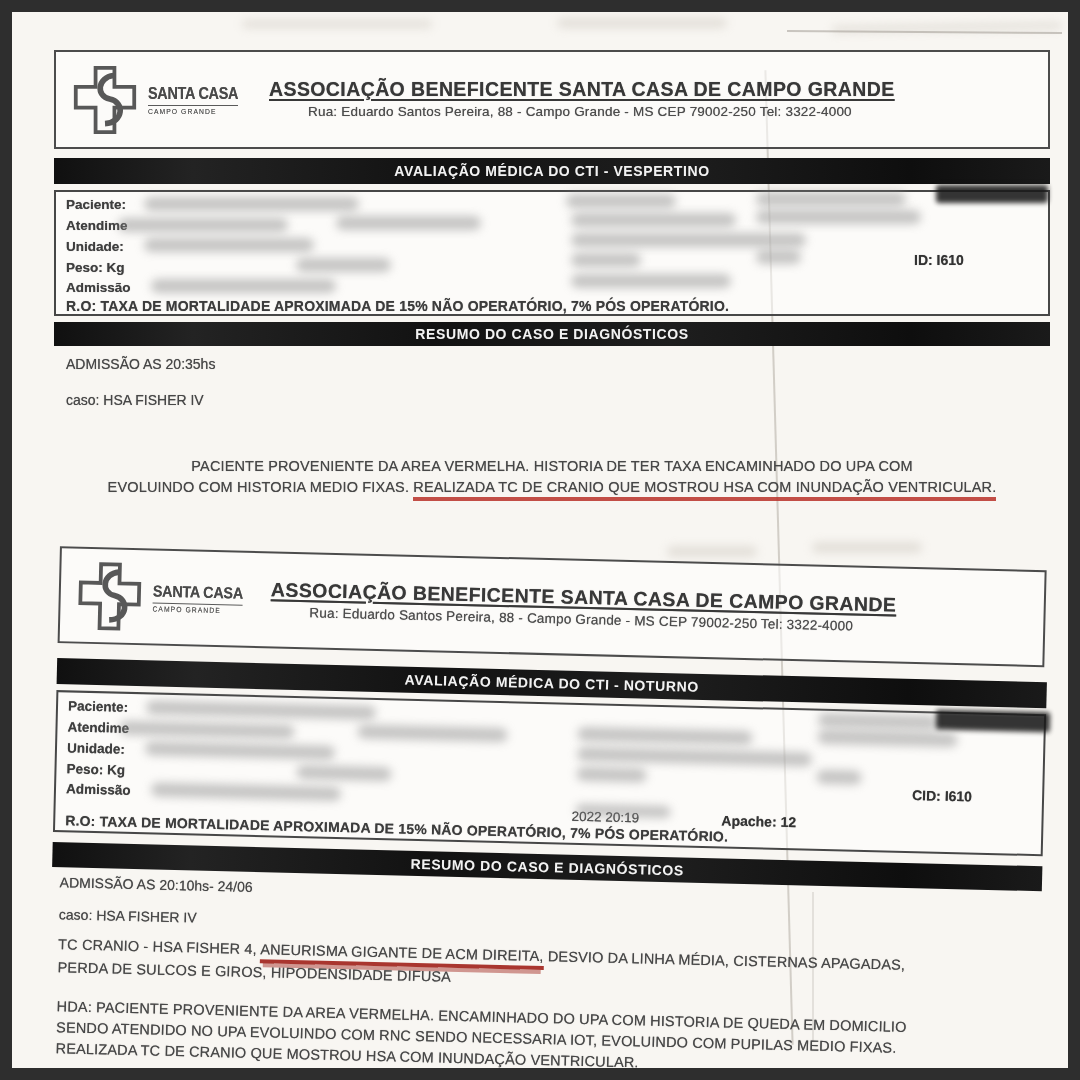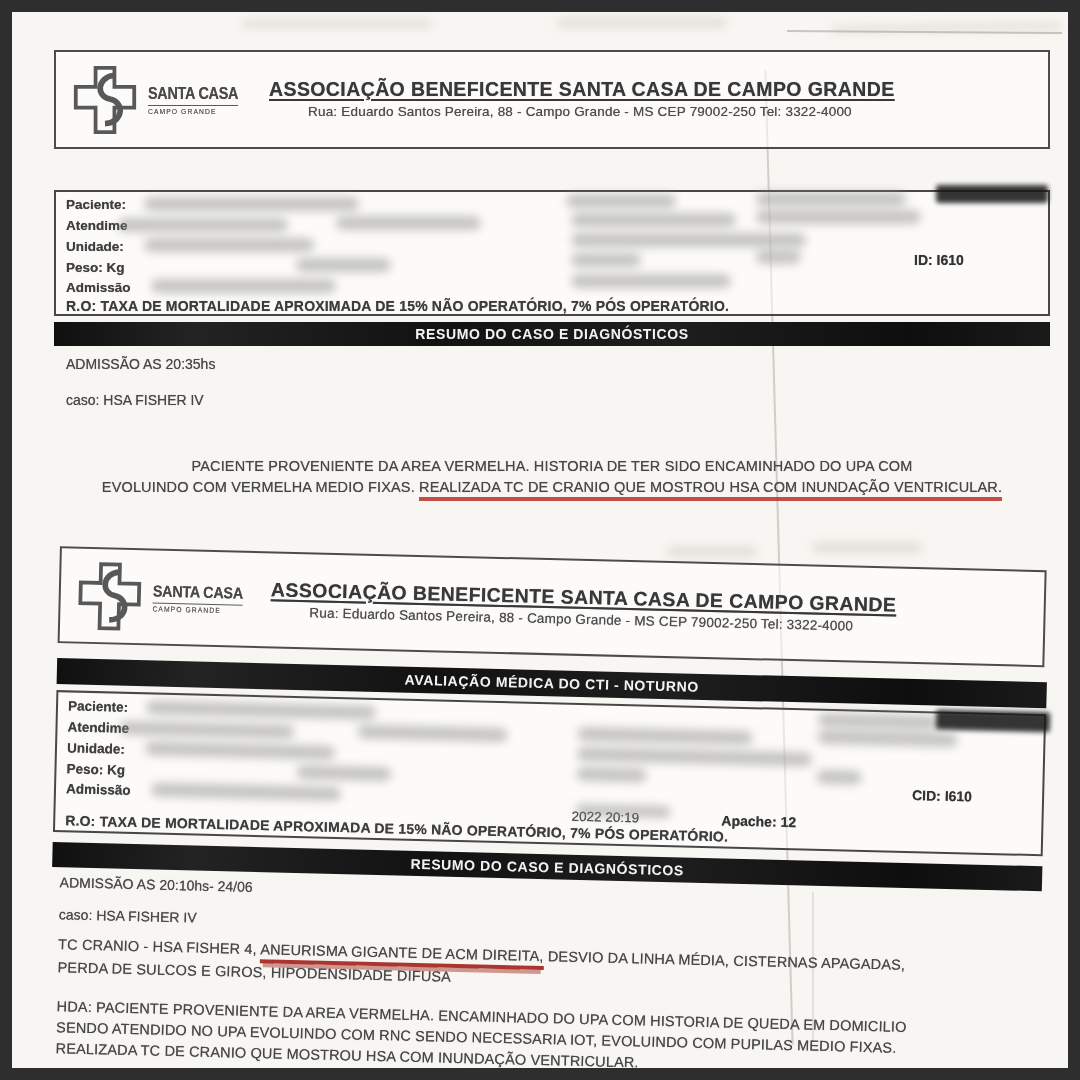--- a/index.html
+++ b/index.html
@@ -75,20 +75,21 @@
       </svg>
       <div>
         <div class="logo-name scan-text">SANTA CASA</div>
         <div class="logo-sub scan-text">CAMPO GRANDE</div>
       </div>
     </div>
     <div class="abs org-title scan-text" style="left:213px;top:26px;">ASSOCIAÇÃO BENEFICENTE SANTA CASA DE CAMPO GRANDE</div>
     <div class="abs org-addr scan-text" style="left:252px;top:52px;">Rua: Eduardo Santos Pereira, 88 - Campo Grande - MS CEP 79002-250 Tel: 3322-4000</div>
   </div>
 
+  <div class="abs bar scan-text" style="left:42px;top:146px;width:996px;height:26px;">AVALIAÇÃO MÉDICA DO CTI - VESPERTINO</div>
 
   <div class="abs pbox" style="left:42px;top:178px;width:996px;height:126px;">
     <div class="abs plabel scan-text" style="left:10px;top:5px;">Paciente:</div>
     <div class="abs plabel scan-text" style="left:10px;top:26px;">Atendime</div>
     <div class="abs plabel scan-text" style="left:10px;top:47px;">Unidade:</div>
     <div class="abs plabel scan-text" style="left:10px;top:68px;">Peso: Kg</div>
     <div class="abs plabel scan-text" style="left:10px;top:88px;">Admissão</div>
     <div class="abs ro-line scan-text" style="left:10px;top:106px;">R.O: TAXA DE MORTALIDADE APROXIMADA DE 15% NÃO OPERATÓRIO, 7% PÓS OPERATÓRIO.</div>
     <div class="abs idtag scan-text" style="left:858px;top:60px;">
       <span>ID:</span>
@@ -111,22 +112,22 @@
     <div class="abs redact" style="left:95px;top:87px;width:185px;"></div>
     <div class="abs redact" style="left:515px;top:82px;width:160px;"></div>
   </div>
 
   <div class="abs bar scan-text" style="left:42px;top:310px;width:996px;height:24px;">RESUMO DO CASO E DIAGNÓSTICOS</div>
 
   <div class="abs small-line scan-text" style="left:54px;top:344px;">ADMISSÃO AS 20:35hs</div>
   <div class="abs small-line scan-text" style="left:54px;top:380px;">caso: HSA FISHER IV</div>
 
   <div class="abs center-par" style="left:36px;top:444px;width:1008px;">
-    <div class="body-line scan-text">PACIENTE PROVENIENTE DA AREA VERMELHA. HISTORIA DE TER SIDO ENCAMINHADO DO UPA COM</div>
-    <div class="body-line scan-text"><span>EVOLUINDO COM VERMELHA MEDIO FIXAS. </span><span class="red-u">REALIZADA TC DE CRANIO QUE MOSTROU HSA COM INUNDAÇÃO VENTRICULAR.</span></div>
+    <div class="body-line scan-text">PACIENTE PROVENIENTE DA AREA VERMELHA. HISTORIA DE TER TAXA ENCAMINHADO DO UPA COM</div>
+    <div class="body-line scan-text"><span>EVOLUINDO COM HISTORIA MEDIO FIXAS. </span><span class="red-u">REALIZADA TC DE CRANIO QUE MOSTROU HSA COM INUNDAÇÃO VENTRICULAR.</span></div>
   </div>
 
   <div class="abs" style="left:42px;top:532px;width:1000px;height:540px;transform:rotate(1.4deg);transform-origin:0 0;">
 
     <div class="abs hdr-box" style="left:6px;top:2px;width:987px;height:97px;">
       <div class="abs logo-wrap" style="left:16px;top:11px;">
         <svg width="66" height="72" viewBox="0 0 70 74">
           <path d="M25 3 H45 V23 H66 V45 H45 V71 H25 V45 H4 V23 H25 Z" fill="none" stroke="#585858" stroke-width="4"></path>
           <path d="M44 11 C27 13 25 33 40 36 C56 39 55 61 35 62" fill="none" stroke="#585858" stroke-width="6"></path>
         </svg>

